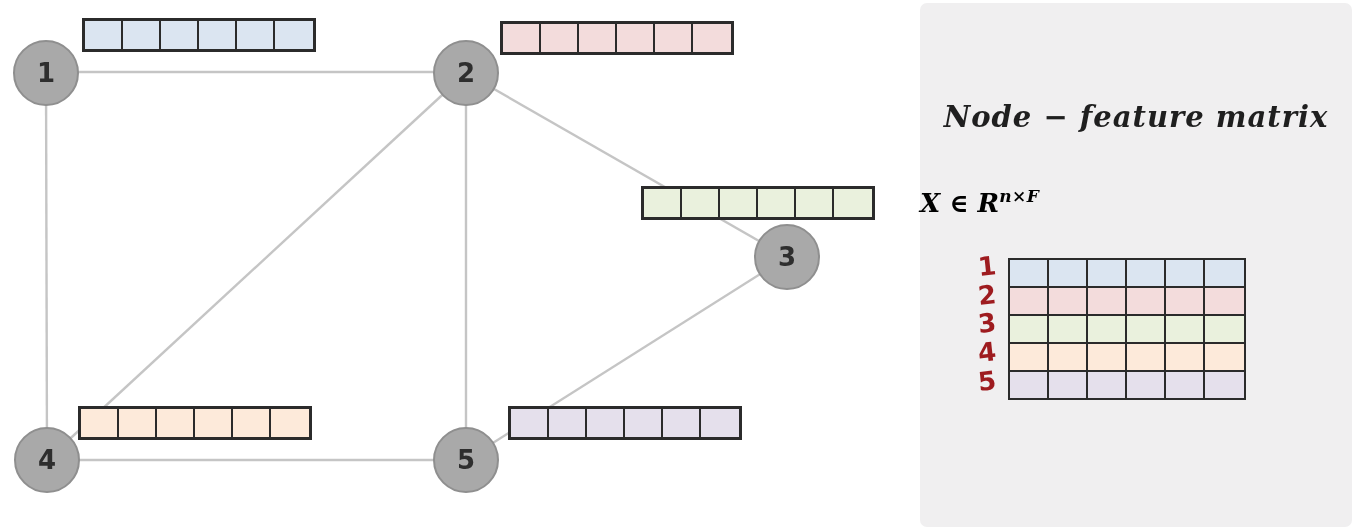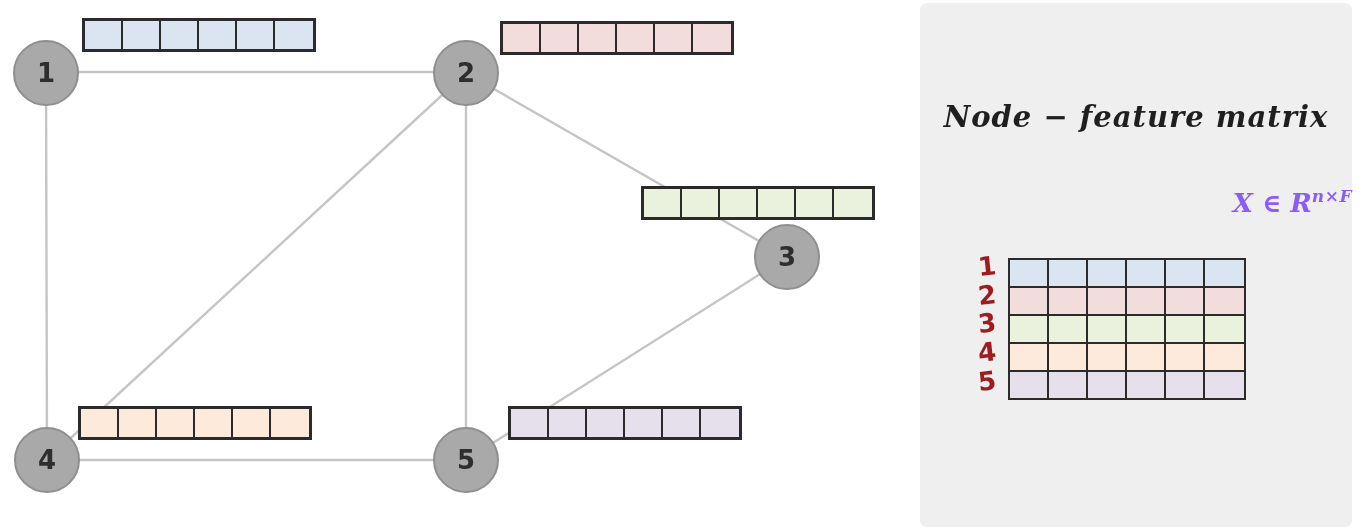--- a/index.html
+++ b/index.html
@@ -59,26 +59,26 @@
     font-family: "DejaVu Serif", "Liberation Serif", serif;
     font-style: italic;
     font-weight: bold;
     font-size: 29px;
     color: #1f1f1f;
     letter-spacing: 1px;
   }
   #dimension-formula {
     position: absolute;
     left: 0; top: 183px; width: 100%;
-    text-align: right;
+    text-align: left;
     font-family: "DejaVu Serif", "Liberation Serif", serif;
     font-style: italic;
     font-weight: bold;
     font-size: 26px;
-    color: #8b5cf6;
+    color: #000000;
   }
   #dimension-formula sup { font-size: 17px; letter-spacing: 0.5px; }
 
   #matrix {
     position: absolute;
     left: 88px; top: 255px;
     border: 2px solid #2b2b2b;
   }
   .mrow { display: flex; border-bottom: 2px solid #2b2b2b; }
   .mrow:last-child { border-bottom: none; }

